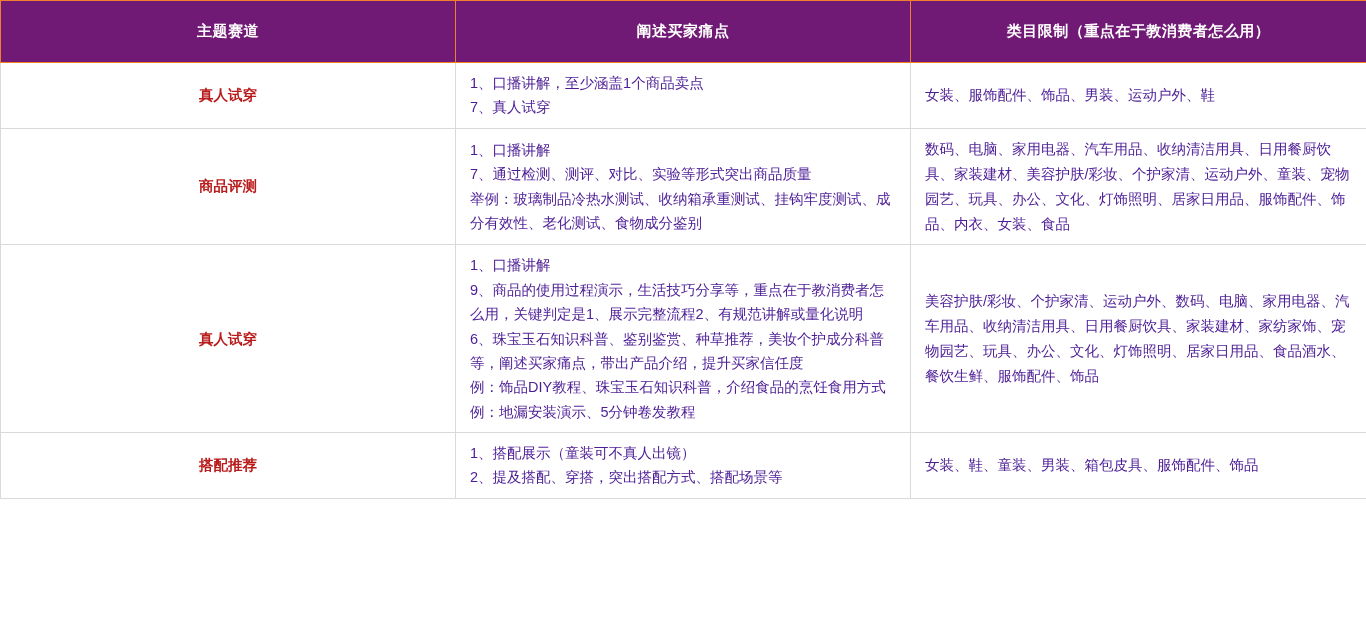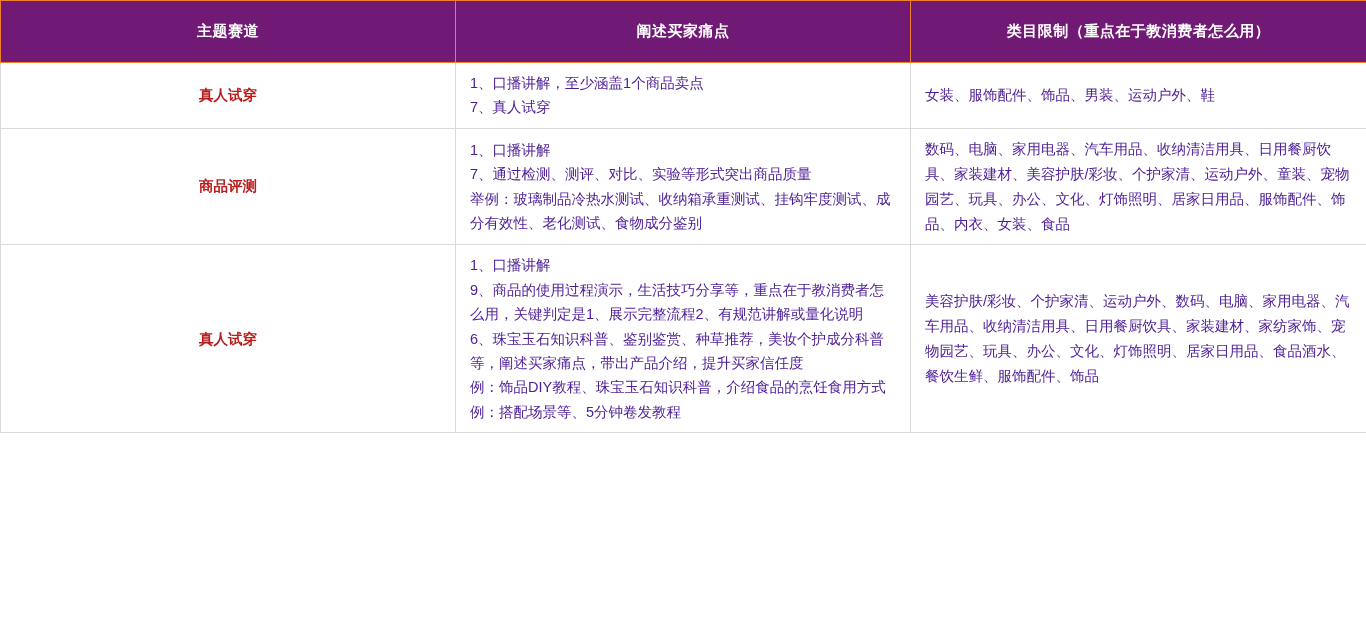--- a/index.html
+++ b/index.html
@@ -101,20 +101,32 @@
     </tr>
     <tr>
       <td class="track-cell">
           <span class="line">真人试穿</span>
         </td>
       <td class="def-cell">
           <span class="line">1、口播讲解</span>
           <span class="line">9、商品的使用过程演示，生活技巧分享等，重点在于教消费者怎么用，关键判定是1、展示完整流程2、有规范讲解或量化说明</span>
           <span class="line">6、珠宝玉石知识科普、鉴别鉴赏、种草推荐，美妆个护成分科普等，阐述买家痛点，带出产品介绍，提升买家信任度</span>
           <span class="line">例：饰品DIY教程、珠宝玉石知识科普，介绍食品的烹饪食用方式</span>
-          <span class="line">例：搭配场景等、5分钟卷发教程</span>
+          <span class="line">例：地漏安装演示、5分钟卷发教程</span>
         </td>
       <td class="limit-cell">
           <span class="line">美容护肤/彩妆、个护家清、运动户外、数码、电脑、家用电器、汽车用品、收纳清洁用具、日用餐厨饮具、家装建材、家纺家饰、宠物园艺、玩具、办公、文化、灯饰照明、居家日用品、食品酒水、餐饮生鲜、服饰配件、饰品</span>
+        </td>
+    </tr>
+    <tr>
+      <td class="track-cell">
+          <span class="line">搭配推荐</span>
+        </td>
+      <td class="def-cell">
+          <span class="line">1、搭配展示（童装可不真人出镜）</span>
+          <span class="line">2、提及搭配、穿搭，突出搭配方式、搭配场景等</span>
+        </td>
+      <td class="limit-cell">
+          <span class="line">女装、鞋、童装、男装、箱包皮具、服饰配件、饰品</span>
         </td>
     </tr>
   </tbody>
 </table>
 
 </body></html>

